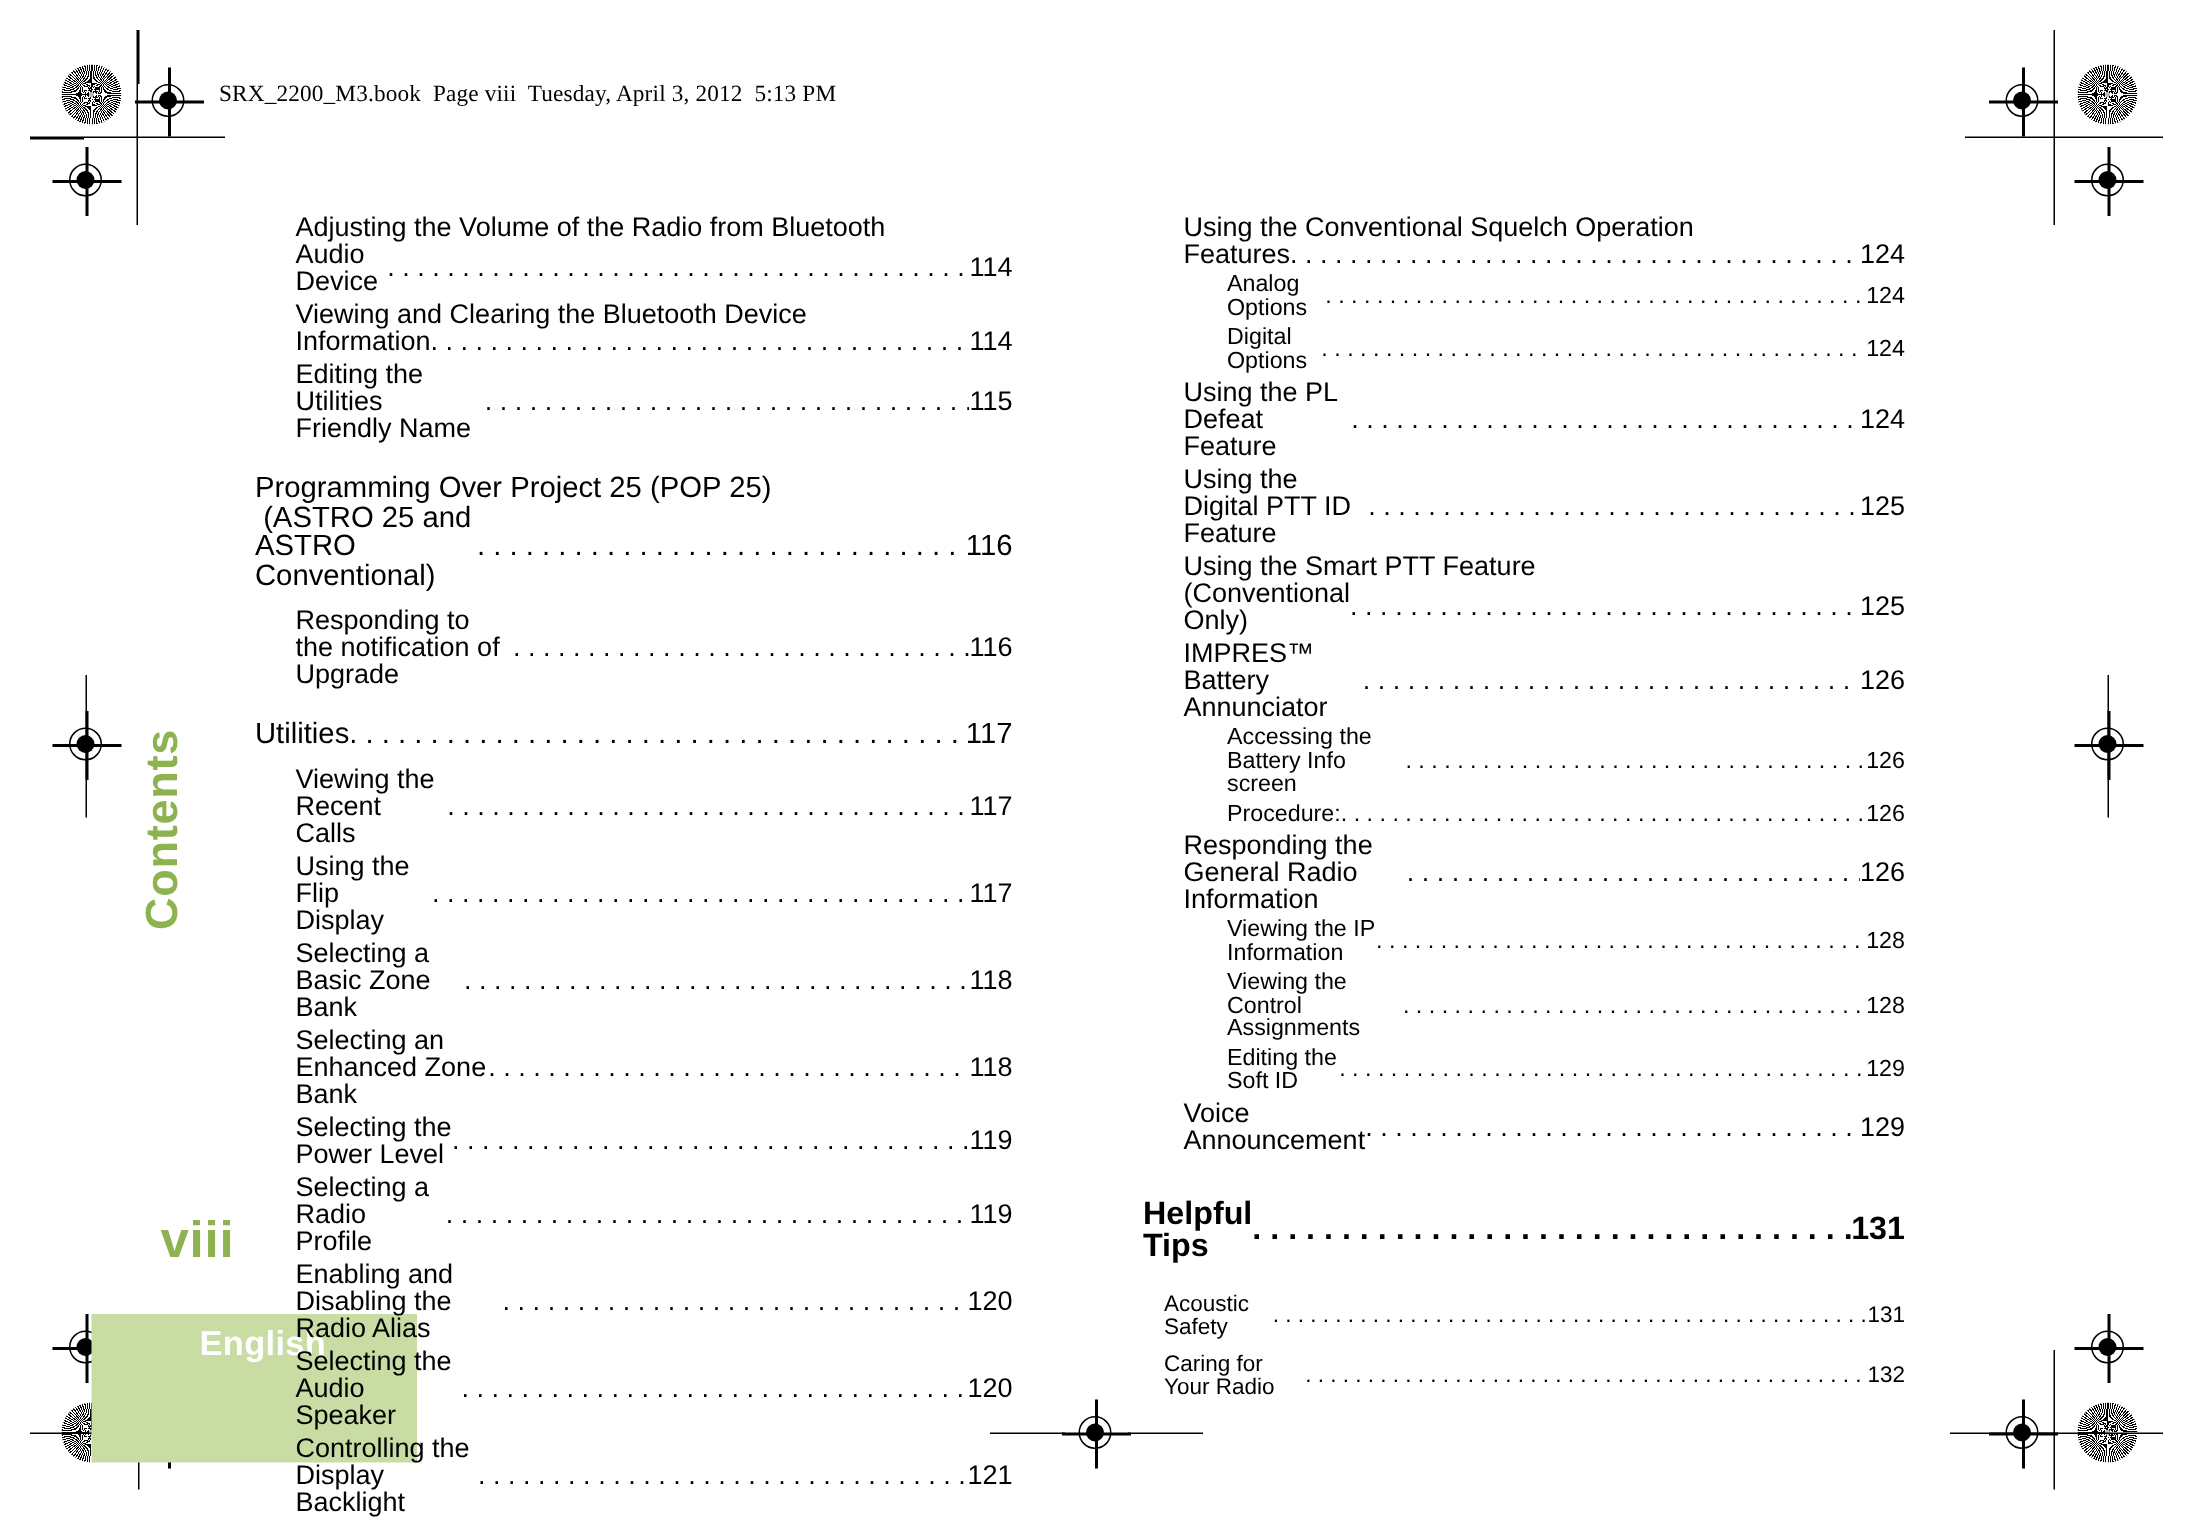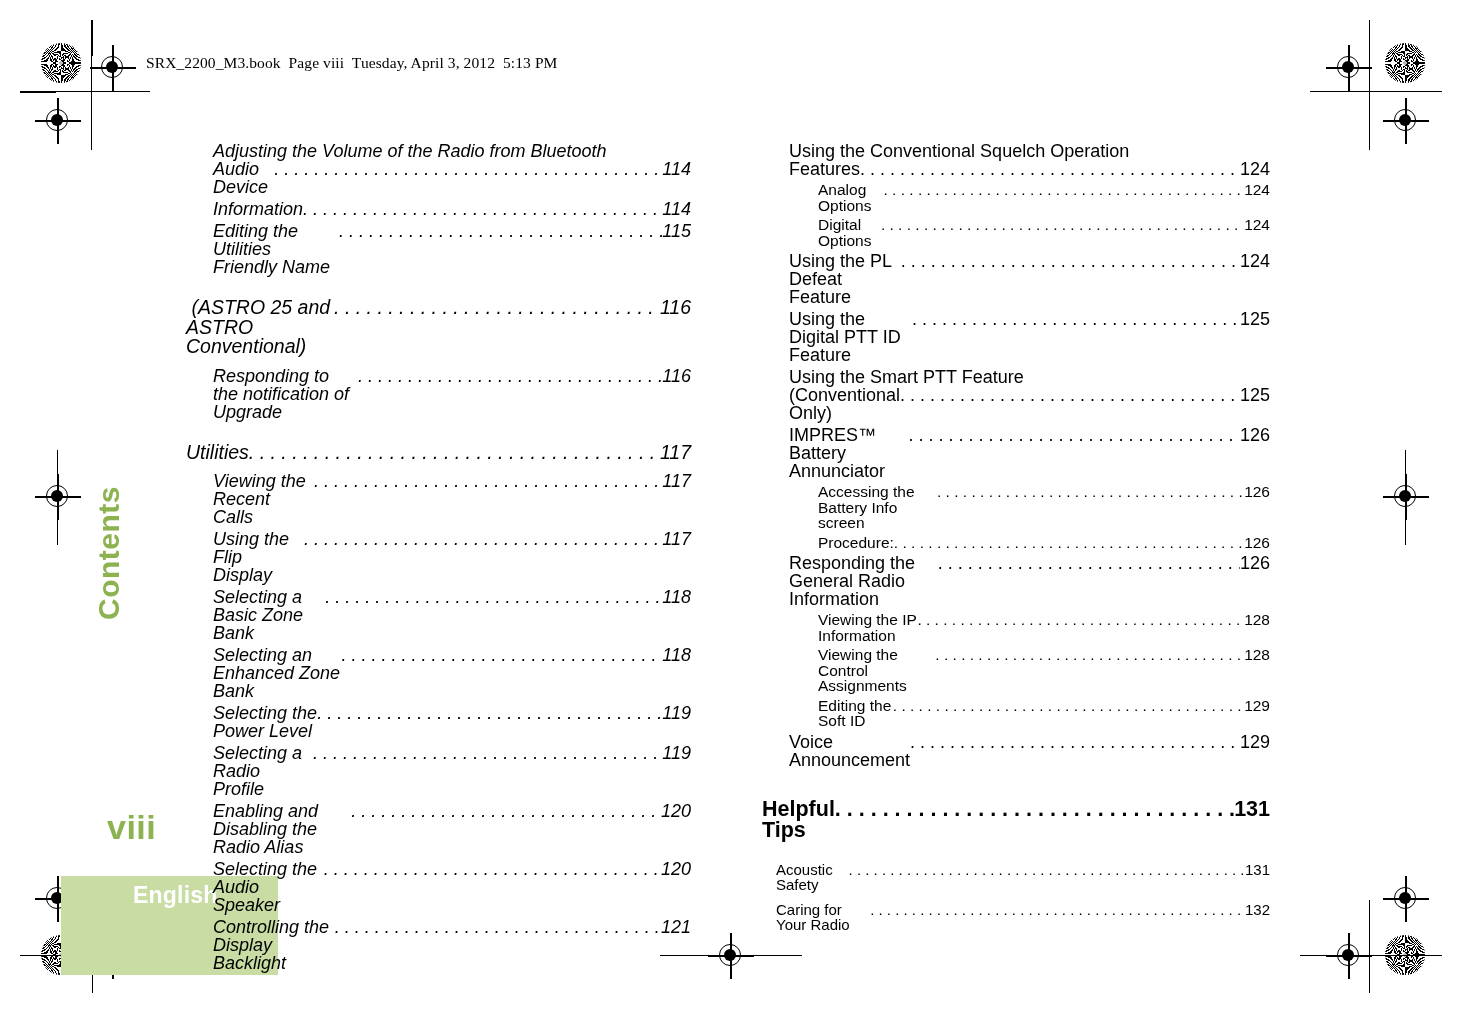--- a/index.html
+++ b/index.html
@@ -116,34 +116,34 @@
     font-size: 23px;
     font-weight: bold;
     letter-spacing: 0.2px;
   }
 
   
   .toc-col {
     position: absolute;
     top: 142px;
   }
-  .toc-col.left  { left: 186px;  width: 505px; font-style: italic; }
+  .toc-col.left  { left: 170px;  width: 505px; }
   .toc-col.right { left: 762px;  width: 508px; }
 
   .entry {
     position: relative;
     display: block;
     color: #000;
     line-height: 1.0;
   }
 
   
   .row {
     display: flex;
-    align-items: flex-start;
+    align-items: center;
     width: 100%;
   }
   .row .title {
     white-space: pre-wrap;
   }
   .row .leader {
     flex: 1 1 auto;
     overflow: hidden;
     white-space: nowrap;
     margin: 0 0px;
@@ -310,34 +310,36 @@
 <div class="toc-col left" id="col-left">
     <div class="entry lvl2">
       <div class="prelines">Adjusting the Volume of the Radio from Bluetooth</div>
       <div class="row">
         <span class="title">Audio Device </span>
         <span class="leader"></span>
         <span class="page">114</span>
       </div>
     </div>
     <div class="entry lvl2">
+      <div class="prelines">Viewing and Clearing the Bluetooth Device</div>
       <div class="row">
         <span class="title">Information </span>
         <span class="leader"></span>
         <span class="page">114</span>
       </div>
     </div>
     <div class="entry lvl2">
       <div class="row">
         <span class="title">Editing the Utilities Friendly Name </span>
         <span class="leader"></span>
         <span class="page">115</span>
       </div>
     </div>
     <div class="entry lvl1 gap-md">
+      <div class="prelines">Programming Over Project 25 (POP 25)</div>
       <div class="row">
         <span class="title"> (ASTRO 25 and ASTRO Conventional) </span>
         <span class="leader"></span>
         <span class="page">116</span>
       </div>
     </div>
     <div class="entry lvl2">
       <div class="row">
         <span class="title">Responding to the notification of Upgrade </span>
         <span class="leader"></span>

